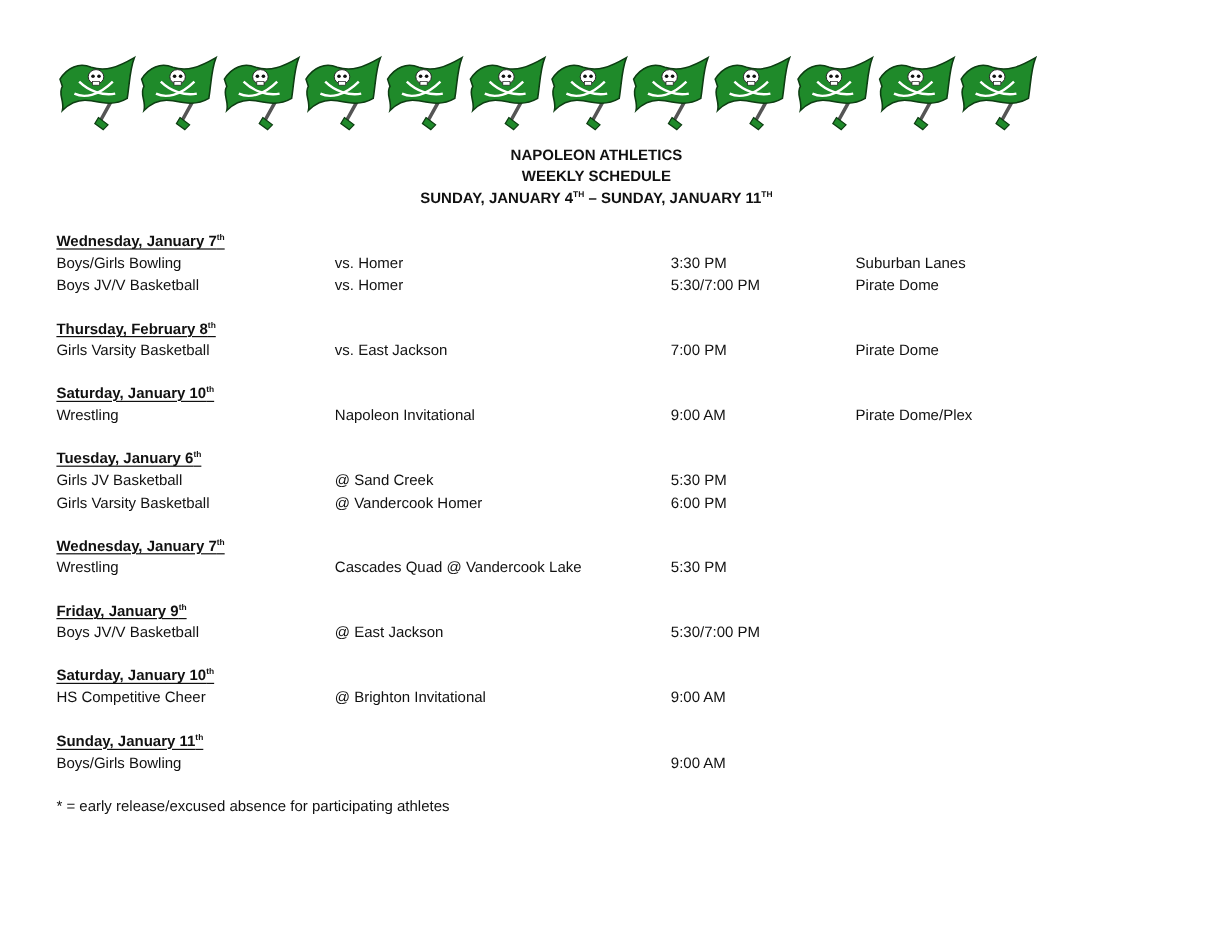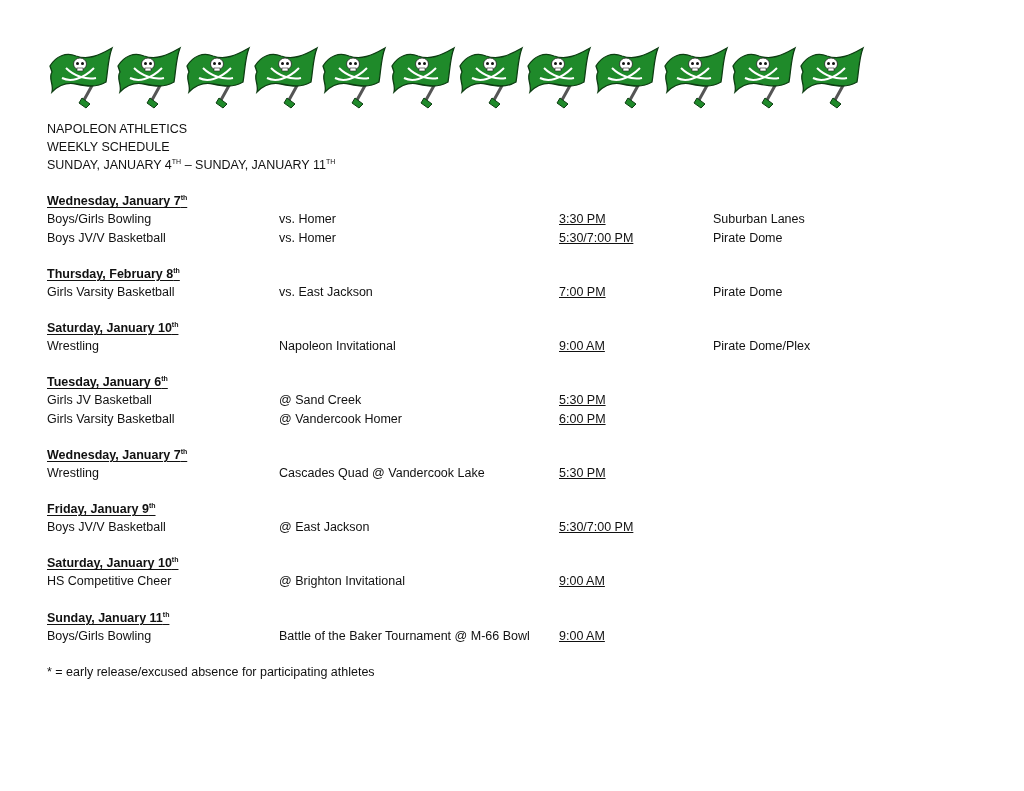--- a/index.html
+++ b/index.html
@@ -5,27 +5,27 @@
     html, body { margin: 0; padding: 0; background: #ffffff; }
     body {
       width: 1024px; height: 791px; position: relative; overflow: hidden;
       font-family: "Liberation Sans", "DejaVu Sans", sans-serif;
       color: #111111; font-size: 12.5px;
     }
     .flags { position: absolute; left: 46px; top: 46px; height: 64px; width: 830px; }
     .flag { position: absolute; top: 0; width: 68px; height: 64px; }
     .content { position: absolute; left: 47px; top: 120px; width: 900px; }
     .line { height: 18.1px; line-height: 18.1px; position: relative; white-space: nowrap; }
-    .bold { font-weight: normal; }
+    .bold { font-weight: bold; text-align: center; }
     .day { font-weight: bold; text-decoration: underline; text-underline-offset: 2px; text-decoration-thickness: 1px; }
     sup { font-size: 7px; line-height: 0; vertical-align: 5px; }
     .col { position: absolute; top: 0; }
     .c1 { left: 0; }
     .c2 { left: 232px; }
-    .c3 { left: 512px; text-decoration: underline; }
+    .c3 { left: 512px; }
     .c4 { left: 651px; margin-left: 15px; }
     .blank { height: 18.1px; }
   </style>
 </head>
 <body>
 
 <div class="flags">
 
 <svg class="flag" viewBox="0 0 68 64" xmlns="http://www.w3.org/2000/svg" style="left: 0px;">
 
@@ -278,20 +278,19 @@
       <div class="line day"><span>Saturday, January 10</span><sup>th</sup></div>
       <div class="line">
         <span class="col c1">HS Competitive Cheer</span>
         <span class="col c2">@ Brighton Invitational</span>
         <span class="col c3">9:00 AM</span>
       </div>
       <div class="blank"></div>
       <div class="line day"><span>Sunday, January 11</span><sup>th</sup></div>
       <div class="line">
         <span class="col c1">Boys/Girls Bowling</span>
-        <span class="col c2">Battle of the Baker Tournament @ M-66 Bowl</span>
         <span class="col c3">9:00 AM</span>
       </div>
       <div class="blank"></div>
     </div>
 
   <div class="line">* = early release/excused absence for participating athletes</div>
 </div>
 
 </body></html>

